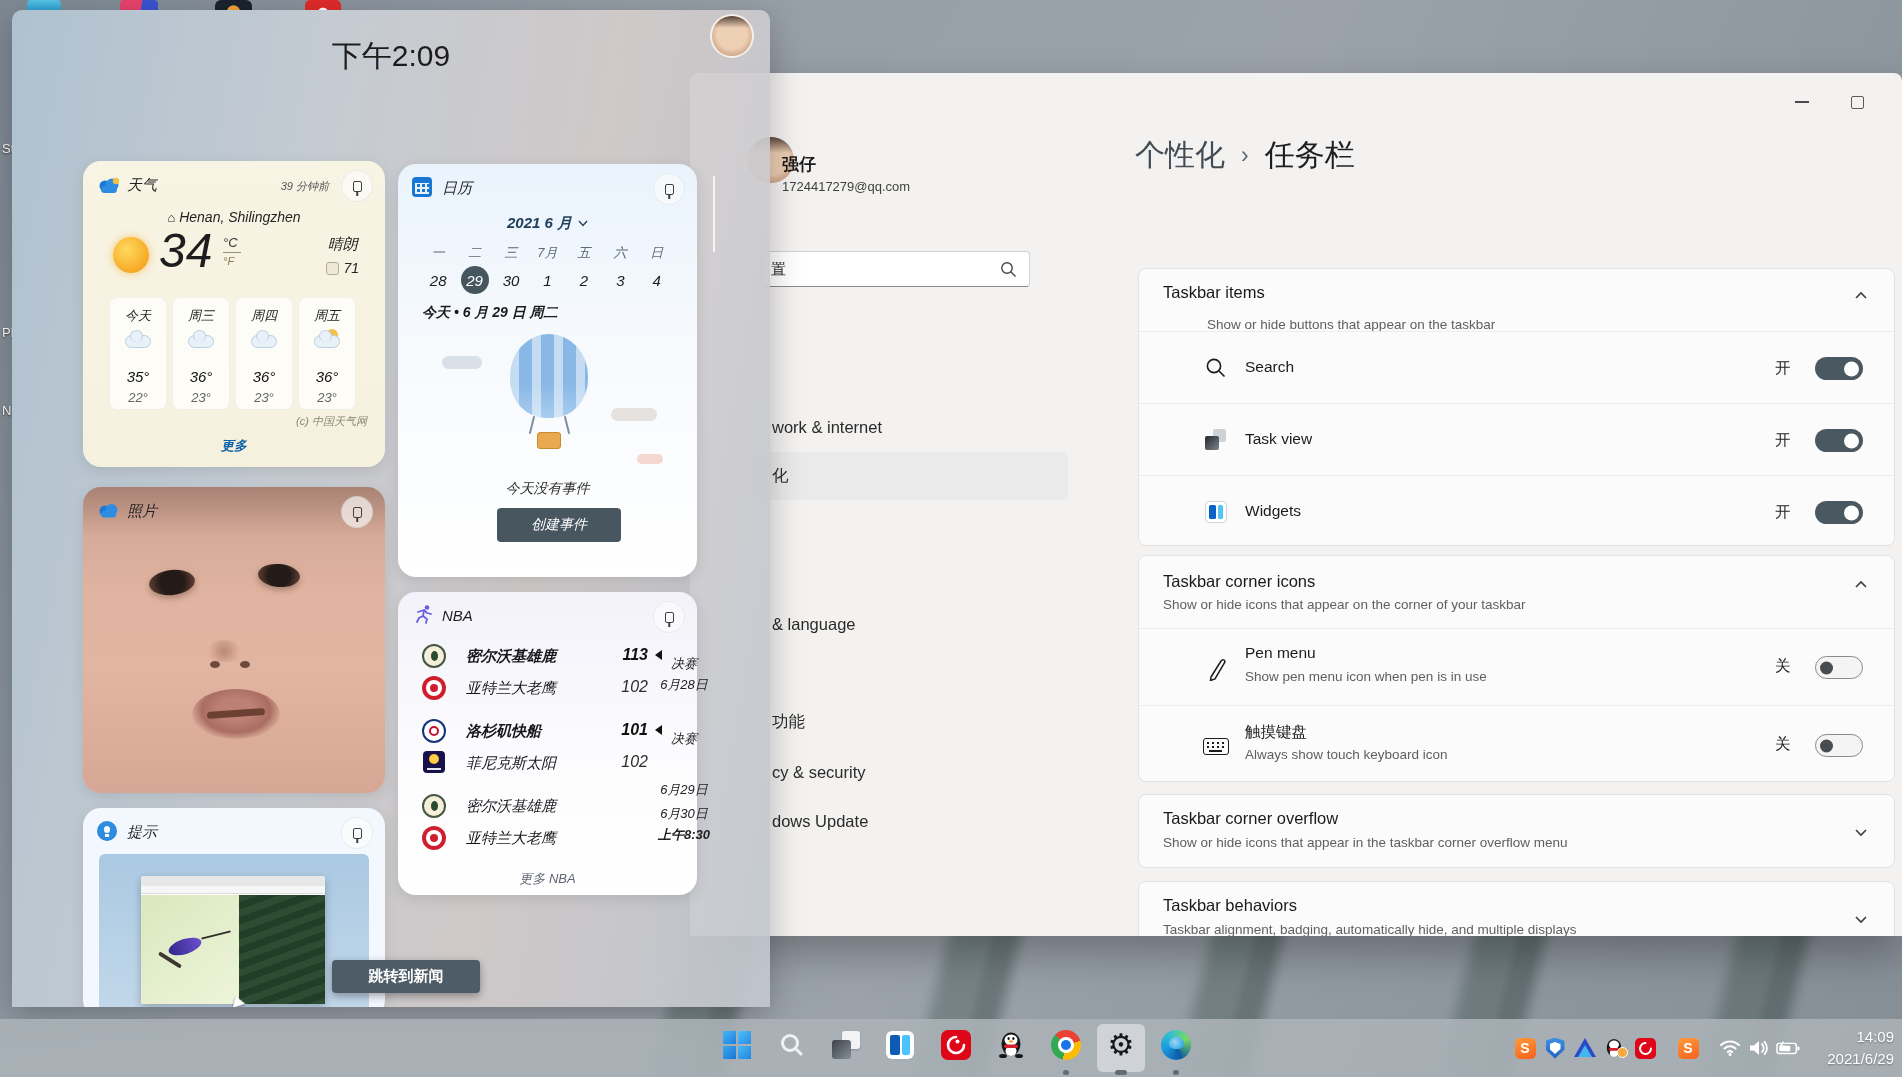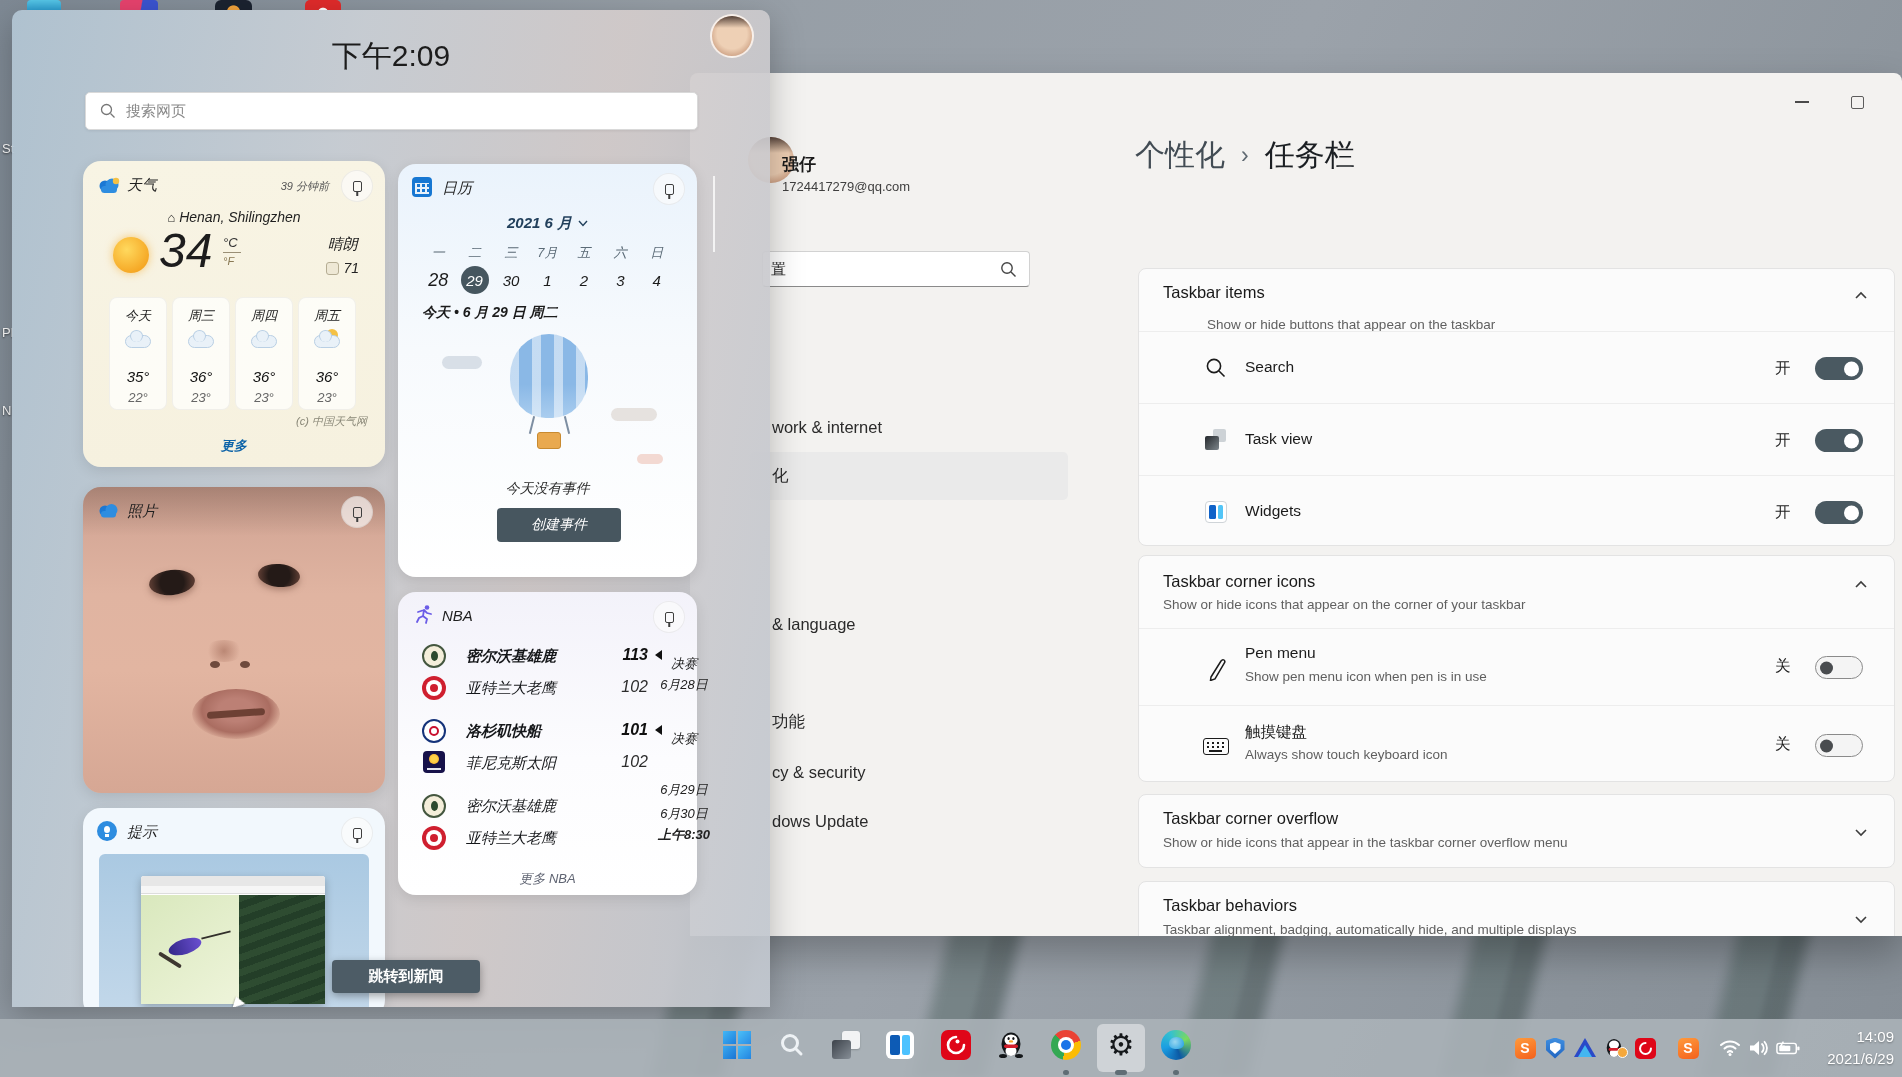--- a/index.html
+++ b/index.html
@@ -223,27 +223,20 @@
   <div id="panel" class="abs">
 
     <div class="abs" style="left:701px;top:166px;width:2px;height:76px;background:rgba(255,255,255,.75);"></div>
 
     <div class="abs" style="left:698px;top:4px;width:44px;height:44px;border-radius:50%;border:2px solid rgba(255,255,255,.8);overflow:hidden;background:radial-gradient(circle at 50% 45%,#eed0b5 50%,#cda184 78%,#b58a6d);">
       <div style="position:absolute;left:0;top:0;width:100%;height:30%;background:linear-gradient(180deg,rgba(58,42,36,.85),rgba(58,42,36,0));"></div>
     </div>
 
     <div class="abs" style="left:0;top:26px;width:758px;text-align:center;font-size:30px;color:#1c1c1c;">下午2:09</div>
 
-    <div class="abs" style="left:73px;top:82px;width:613px;height:38px;background:#fff;border:1px solid #d9d9d9;border-radius:5px;display:flex;align-items:center;box-shadow:0 1px 3px rgba(0,0,0,.08);">
-      <svg style="margin:0 10px 0 14px;" width="16" height="16" viewBox="0 0 16 16">
-        <circle cx="6.5" cy="6.5" r="5" fill="none" stroke="#777" stroke-width="1.3"></circle>
-        <line x1="10.5" y1="10.5" x2="14.5" y2="14.5" stroke="#777" stroke-width="1.3"></line>
-      </svg>
-      <span style="font-size:15px;color:#8a8a8a;">搜索网页</span>
-    </div>
 
     <div class="wcard" style="left:71px;top:151px;width:302px;height:306px;background:linear-gradient(180deg,#f8f4e4,#f6f1df);">
       <svg class="abs" style="left:14px;top:15px;" width="24" height="18" viewBox="0 0 24 18">
         <circle cx="8" cy="10" r="5.5" fill="#1b78d4"></circle>
           <circle cx="15" cy="9" r="6.5" fill="#2e8de0"></circle>
         <rect x="4" y="10" width="16" height="7" rx="3.5" fill="#2e8de0"></rect>
         <circle cx="19" cy="5" r="3.2" fill="#f4c145"></circle>
       </svg>
       <div class="whead-title">天气</div>
       <div class="abs" style="right:56px;top:18px;font-size:11px;color:#555;">39 分钟前</div>
@@ -323,21 +316,21 @@
         <span class="cal-col" style="font-size:13px;color:#5a6a76;">一</span>
         <span class="cal-col" style="font-size:13px;color:#5a6a76;">二</span>
         <span class="cal-col" style="font-size:13px;color:#5a6a76;">三</span>
         <span class="cal-col" style="font-size:13px;color:#5a6a76;">7月</span>
         <span class="cal-col" style="font-size:13px;color:#5a6a76;">五</span>
         <span class="cal-col" style="font-size:13px;color:#5a6a76;">六</span>
         <span class="cal-col" style="font-size:13px;color:#5a6a76;">日</span>
       </div>
 
       <div class="abs" style="left:22px;top:102px;width:255px;display:flex;justify-content:space-between;align-items:center;">
-        <span class="cal-col" style="font-size:18px;color:#1b1b1b;">28</span>
+        <span class="cal-col" style="font-size:15px;color:#1b1b1b;">28</span>
         <span class="cal-col"><span style="display:inline-flex;width:28px;height:28px;border-radius:50%;background:#46565f;color:#fff;font-size:15px;align-items:center;justify-content:center;">29</span></span>
         <span class="cal-col" style="font-size:15px;color:#1b1b1b;">30</span>
         <span class="cal-col" style="font-size:15px;color:#1b1b1b;">1</span>
         <span class="cal-col" style="font-size:15px;color:#1b1b1b;">2</span>
         <span class="cal-col" style="font-size:15px;color:#1b1b1b;">3</span>
         <span class="cal-col" style="font-size:15px;color:#1b1b1b;">4</span>
       </div>
 
       <div class="abs" style="left:24px;top:140px;font-size:14px;font-weight:bold;color:#1b1b1b;">今天 • 6 月 29 日 周二</div>
 

